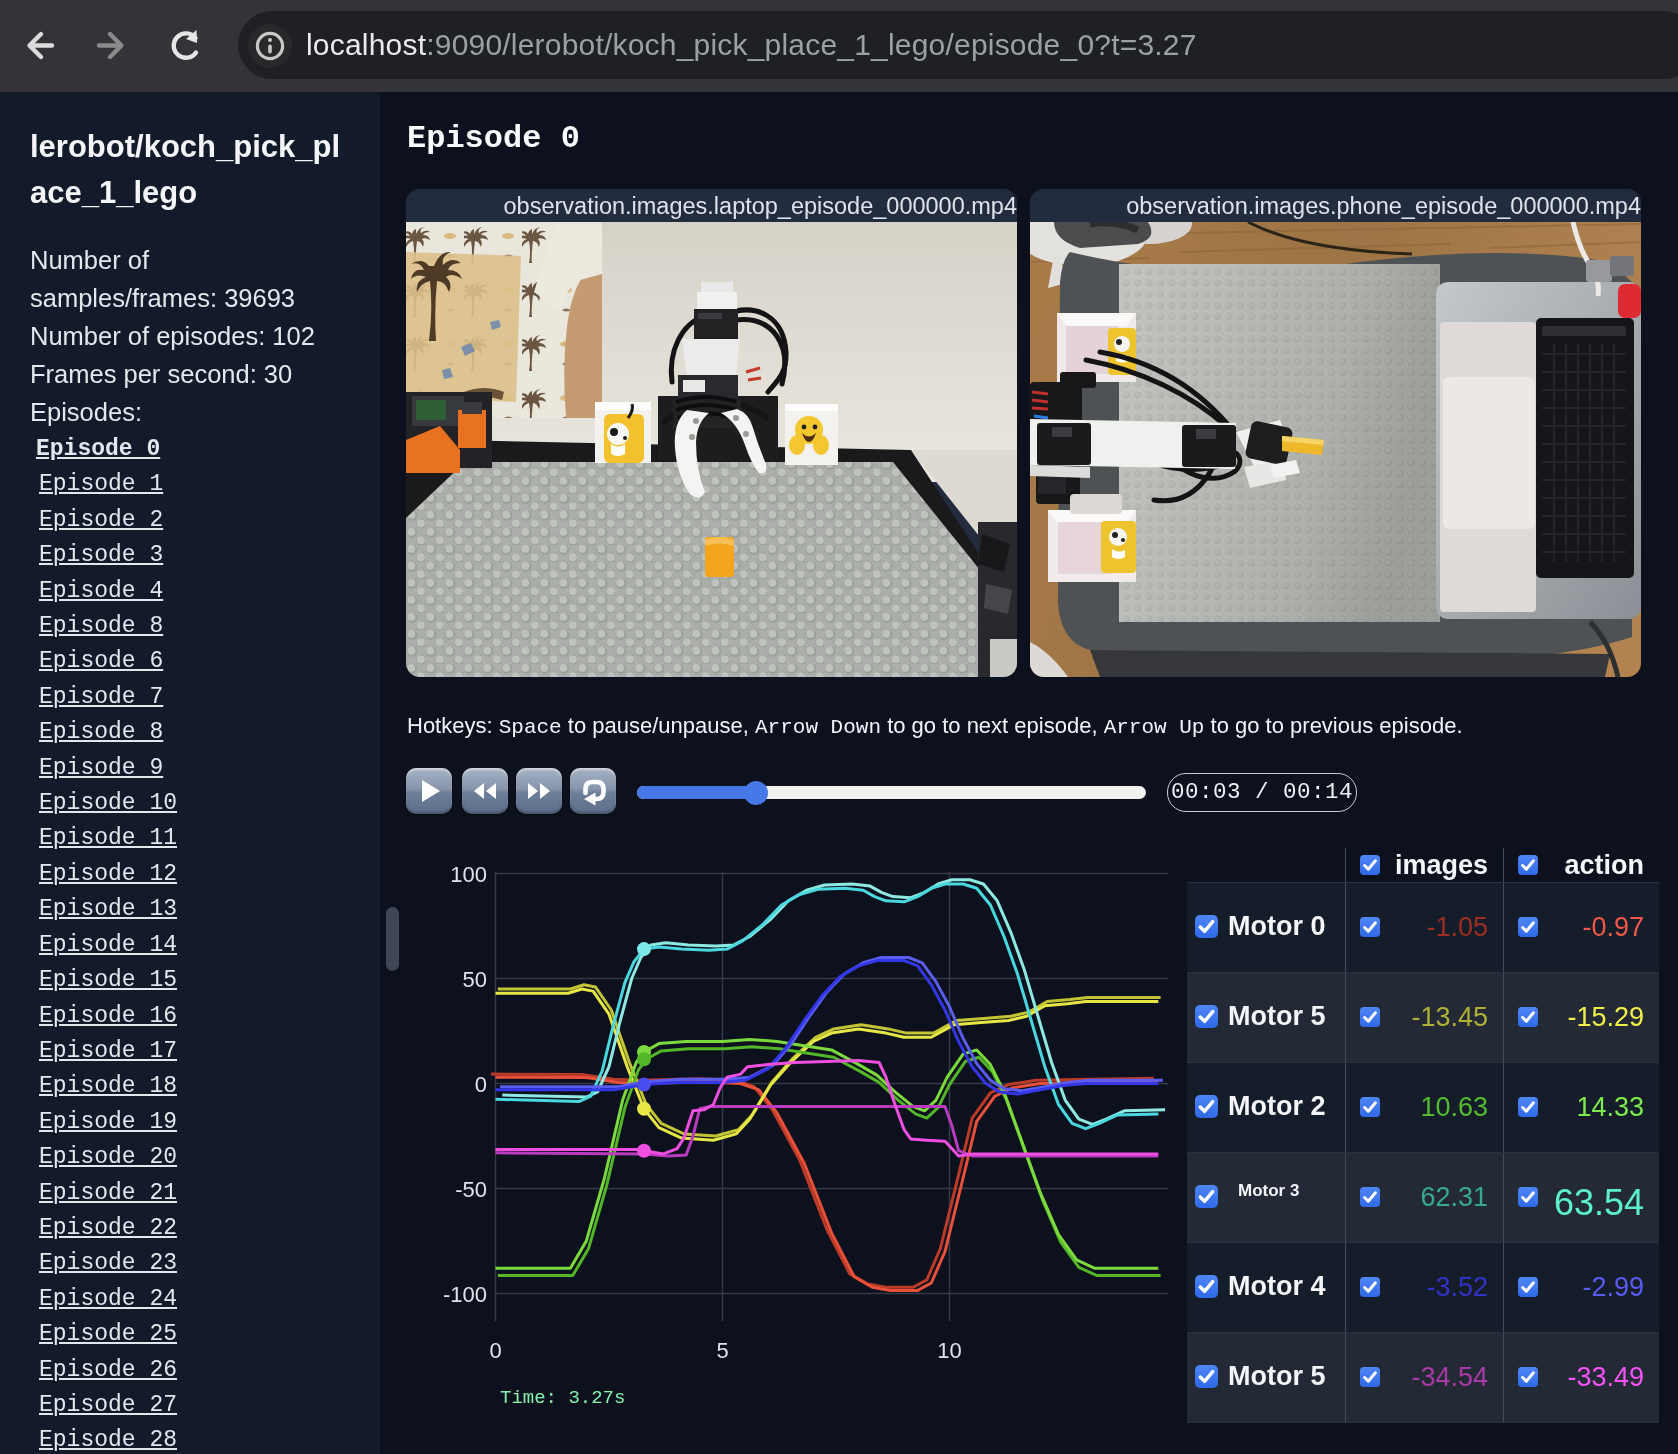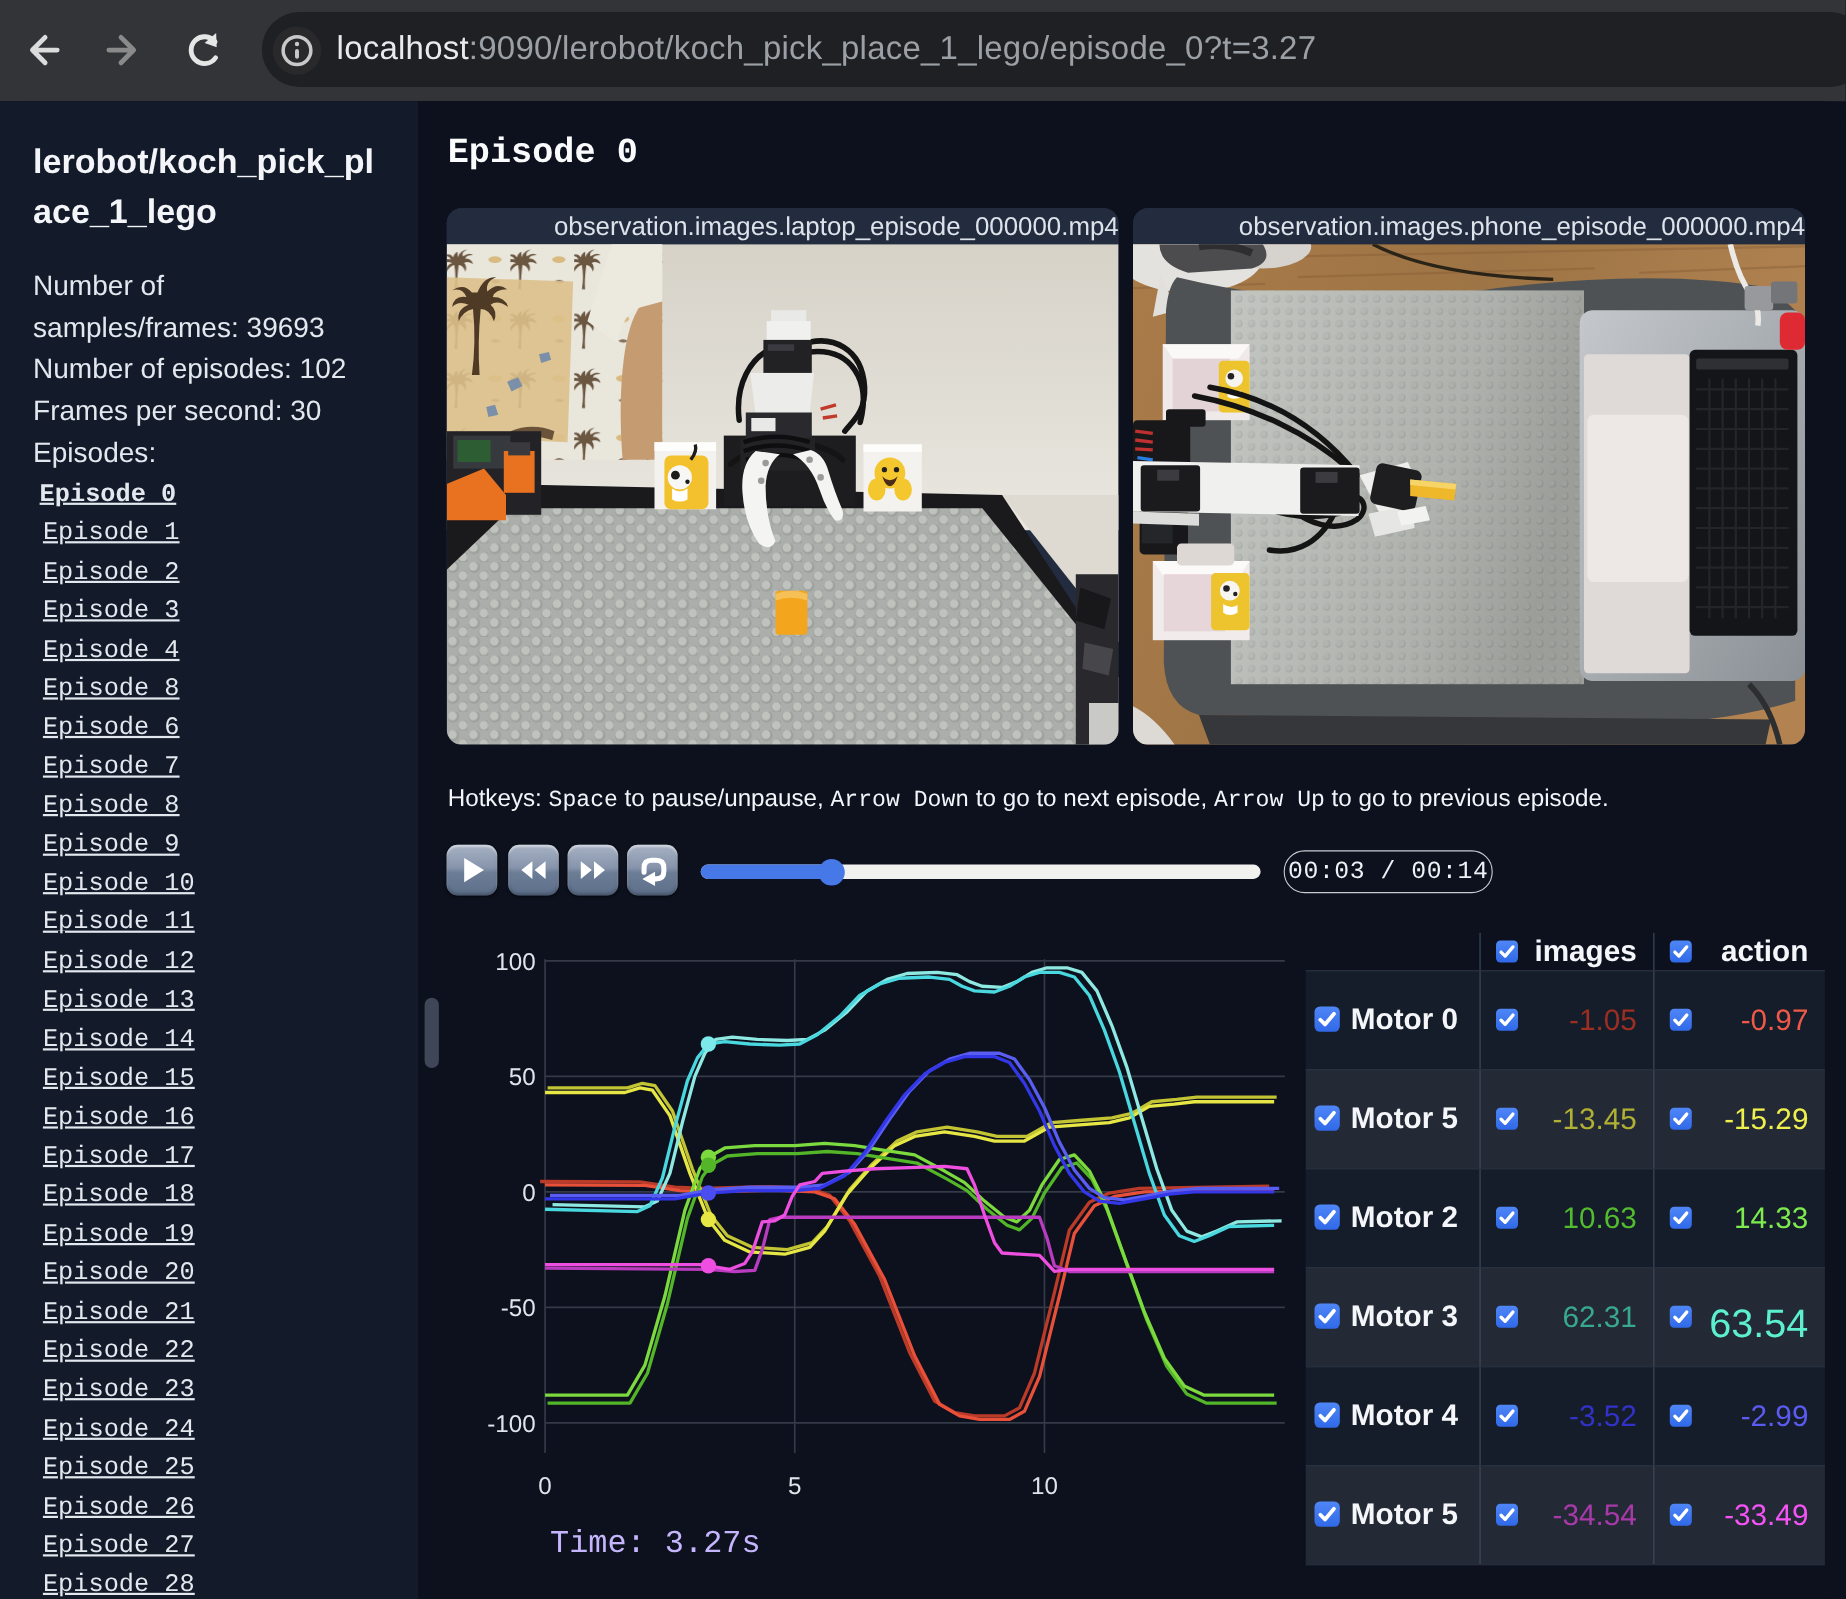--- a/index.html
+++ b/index.html
@@ -29,21 +29,21 @@
   #hotkeys .mono { font-size:21px; }
   .ctlbtn { position:absolute; top:676px; width:46px; height:46px; border-radius:10px;
     background:linear-gradient(180deg,#a6b1c3 0%,#8795ac 45%,#6c7d96 55%,#5d6f8a 100%);
     box-shadow: inset 0 2px 2px rgba(255,255,255,0.5), inset 0 -2px 3px rgba(0,0,0,0.25), 0 1px 2px rgba(0,0,0,0.5); }
   #slider-track { position:absolute; left:257px; top:694px; width:509px; height:13px; border-radius:7px; background:#f1f2f0; }
   #slider-fill { position:absolute; left:257px; top:694px; width:120px; height:13px; border-radius:7px 0 0 7px; background:#4678e8; }
   #slider-thumb { position:absolute; left:364px; top:689px; width:24px; height:24px; border-radius:12px; background:#4678e8; }
   #timebox { position:absolute; left:787px; top:681px; width:190px; height:39px; border:1.5px solid #c8ccd2; border-radius:19px;
     font-family:"Liberation Mono", monospace; font-size:22.5px; color:#eef1f5; text-align:center; line-height:36px; letter-spacing:0.5px; }
   #chart { position:absolute; left:20px; top:748px; }
-  #timelabel { position:absolute; left:120px; top:1295px; font-family:"Liberation Mono", monospace; font-size:29px; color:#c4b5fd; }
+  #timelabel { position:absolute; left:120px; top:1295px; font-family:"Liberation Mono", monospace; font-size:19px; color:#86efac; }
   #mtable { position:absolute; left:807px; top:756px; width:472px; height:574px; font-family:"Liberation Sans", sans-serif; }
   .trow { position:absolute; left:0; width:472px; }
   .cb { position:absolute; border-radius:5px; background:linear-gradient(180deg,#4f86f7 0%,#3069e8 100%); }
   .cb svg { position:absolute; left:0; top:0; }
 </style>
 </head>
 <body>
   <div id="toolbar">
     <div id="pill"></div>
     <svg width="1678" height="92" style="position:absolute;left:0;top:0">
@@ -423,21 +423,21 @@
             <path d="M4.6 10.5 L8.3 14.2 L15.4 5.8" stroke="#fff" stroke-width="3" fill="none" stroke-linecap="round" stroke-linejoin="round"></path>
           </svg>
         </div>
         <div style="position:absolute;left:0;top:244px;width:457px;text-align:right;font-size:27px;color:#7deb4d">14.33</div>
         <div class="trow" style="top:304px;height:90px;background:#232a36"></div>
         <div class="cb" style="left:8px;top:337px;width:23px;height:23px;border-radius:5px">
           <svg width="23" height="23" viewBox="0 0 20 20">
             <path d="M4.6 10.5 L8.3 14.2 L15.4 5.8" stroke="#fff" stroke-width="3" fill="none" stroke-linecap="round" stroke-linejoin="round"></path>
           </svg>
         </div>
-        <div style="position:absolute;left:41px;top:333px;font-size:27px;font-weight:bold;color:#f4f6f9">Motor 3</div>
+        <div style="position:absolute;left:51px;top:333px;font-size:17px;font-weight:bold;color:#f4f6f9">Motor 3</div>
         <div class="cb" style="left:173px;top:339px;width:20px;height:20px;border-radius:4px">
           <svg width="20" height="20" viewBox="0 0 20 20">
             <path d="M4.6 10.5 L8.3 14.2 L15.4 5.8" stroke="#fff" stroke-width="3" fill="none" stroke-linecap="round" stroke-linejoin="round"></path>
           </svg>
         </div>
         <div style="position:absolute;left:0;top:334px;width:301px;text-align:right;font-size:27px;color:#38a98e">62.31</div>
         <div class="cb" style="left:331px;top:339px;width:20px;height:20px;border-radius:4px">
           <svg width="20" height="20" viewBox="0 0 20 20">
             <path d="M4.6 10.5 L8.3 14.2 L15.4 5.8" stroke="#fff" stroke-width="3" fill="none" stroke-linecap="round" stroke-linejoin="round"></path>
           </svg>

